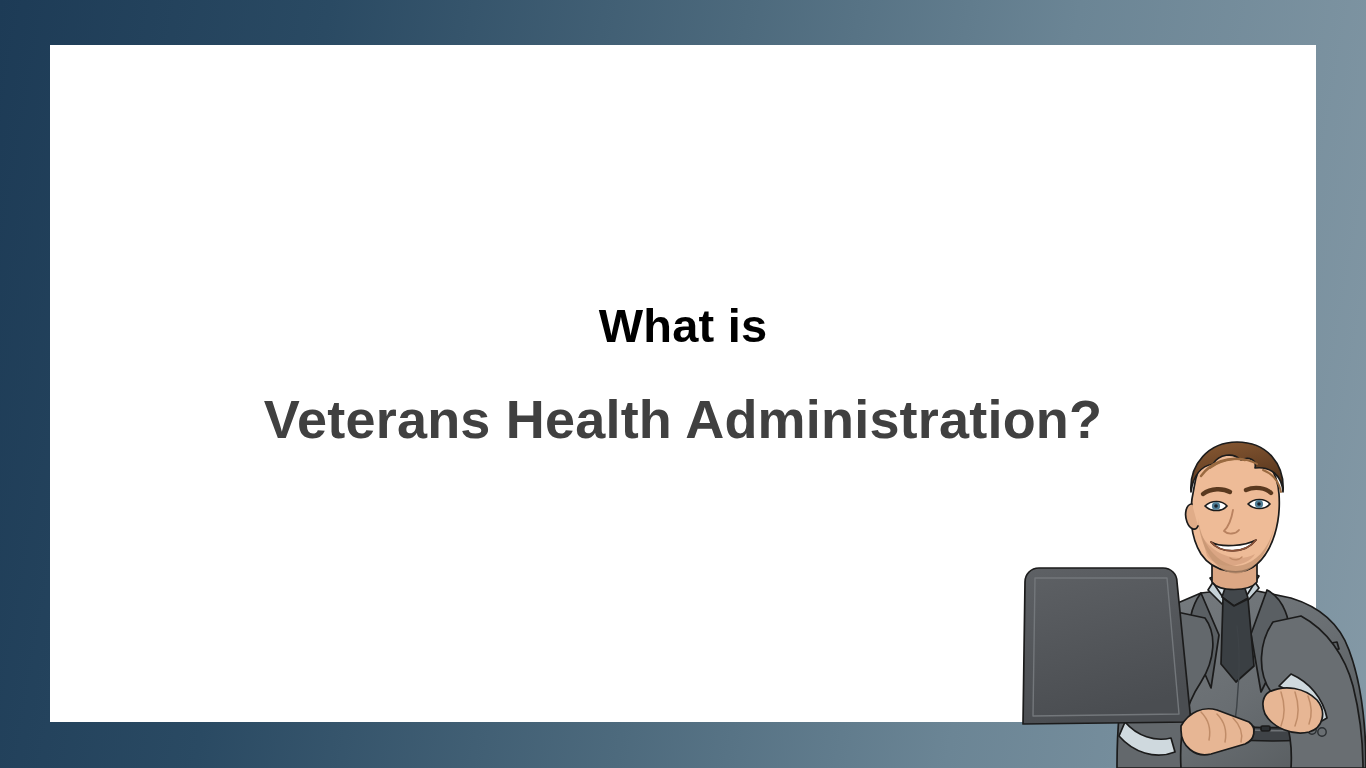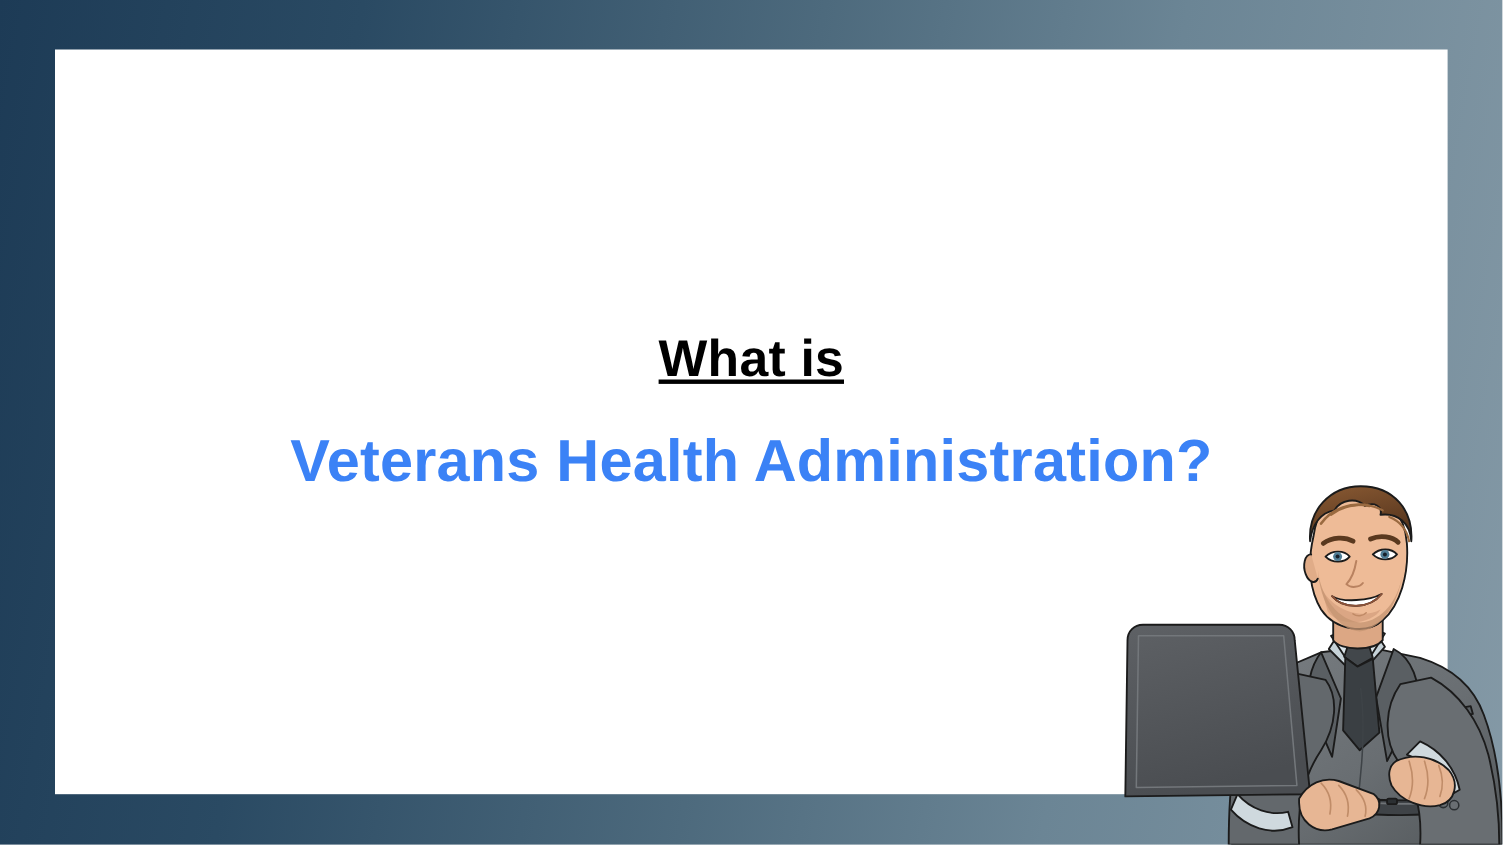--- a/index.html
+++ b/index.html
@@ -44,32 +44,31 @@
     position: absolute;
     left: 0;
     top: 255px;
     width: 1266px;
     text-align: center;
     font-size: 47px;
     font-weight: bold;
     color: #000000;
     letter-spacing: 0.2px;
     line-height: 1.1;
-    text-decoration: underline;
   }
 
   .title-line-2 {
     position: absolute;
     left: 0;
     top: 345px;
     width: 1266px;
     text-align: center;
     font-size: 54px;
     font-weight: bold;
-    color: #3b82f6;
+    color: #404040;
     letter-spacing: 0.2px;
     line-height: 1.1;
   }
 
   
   #presenter {
     position: absolute;
     left: 1005px;
     top: 430px;
     width: 361px;

